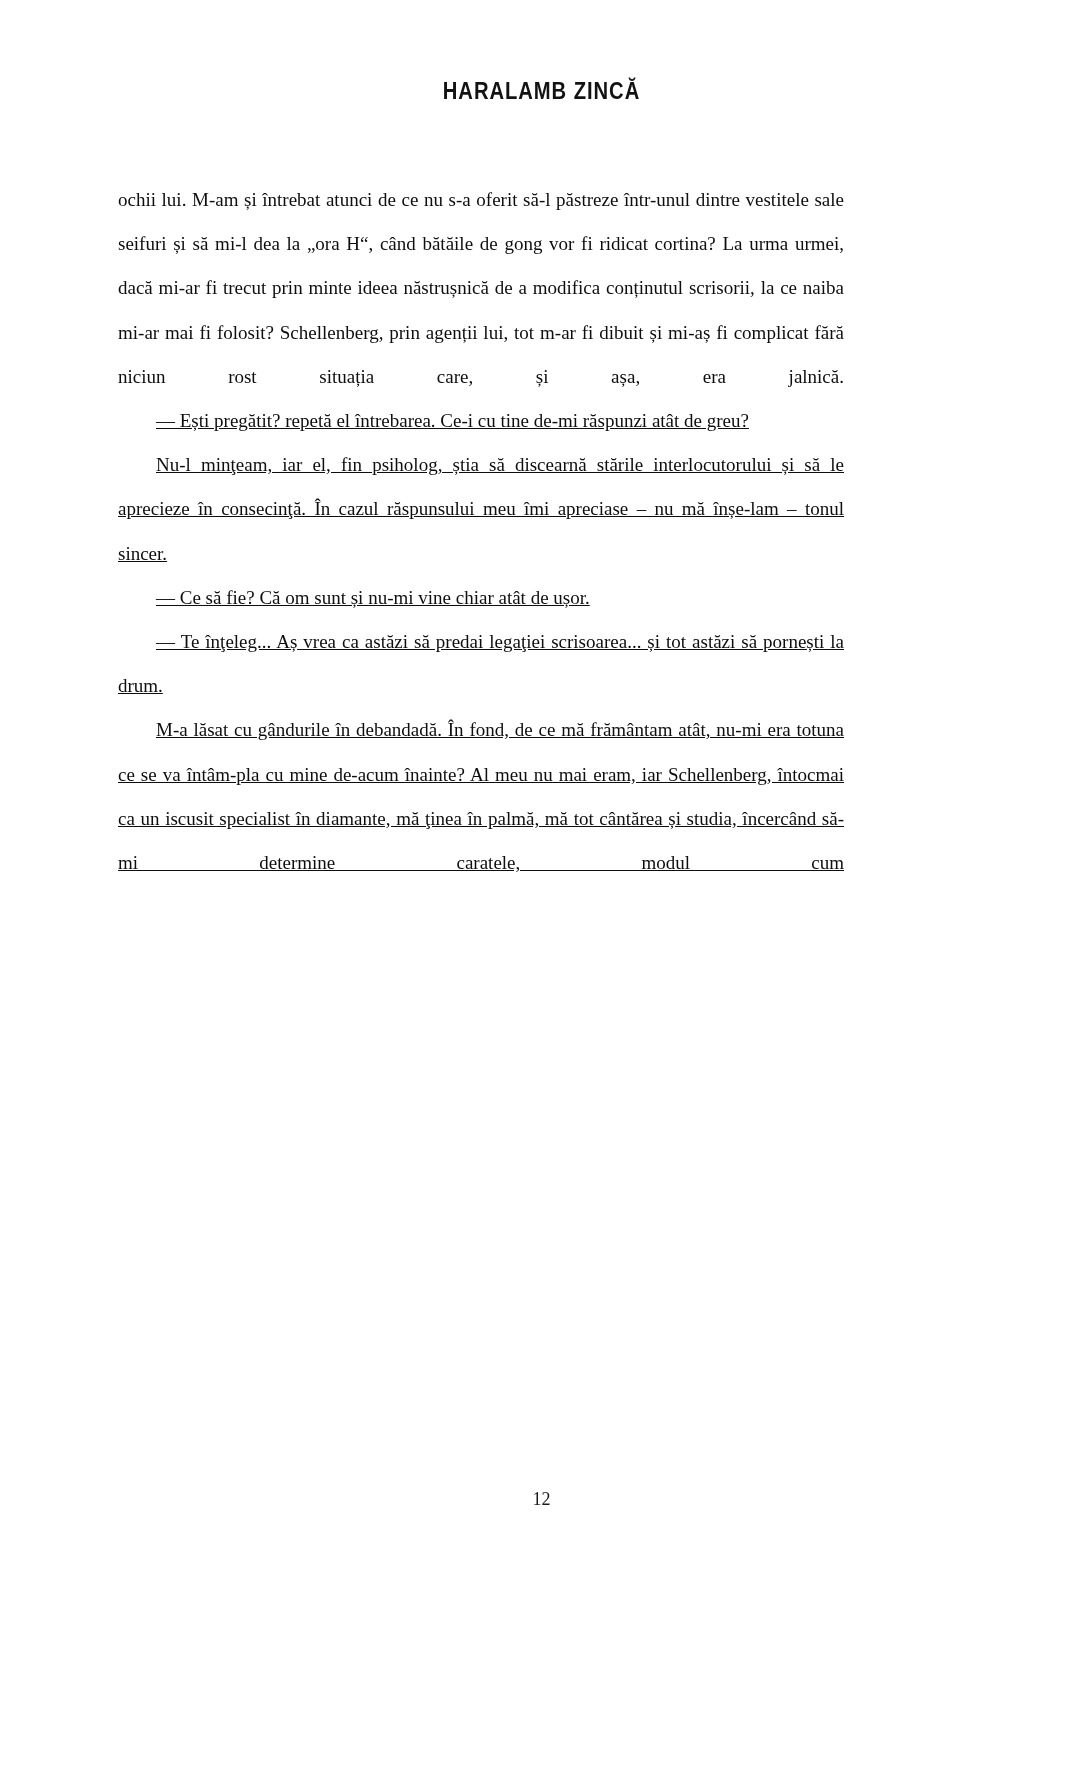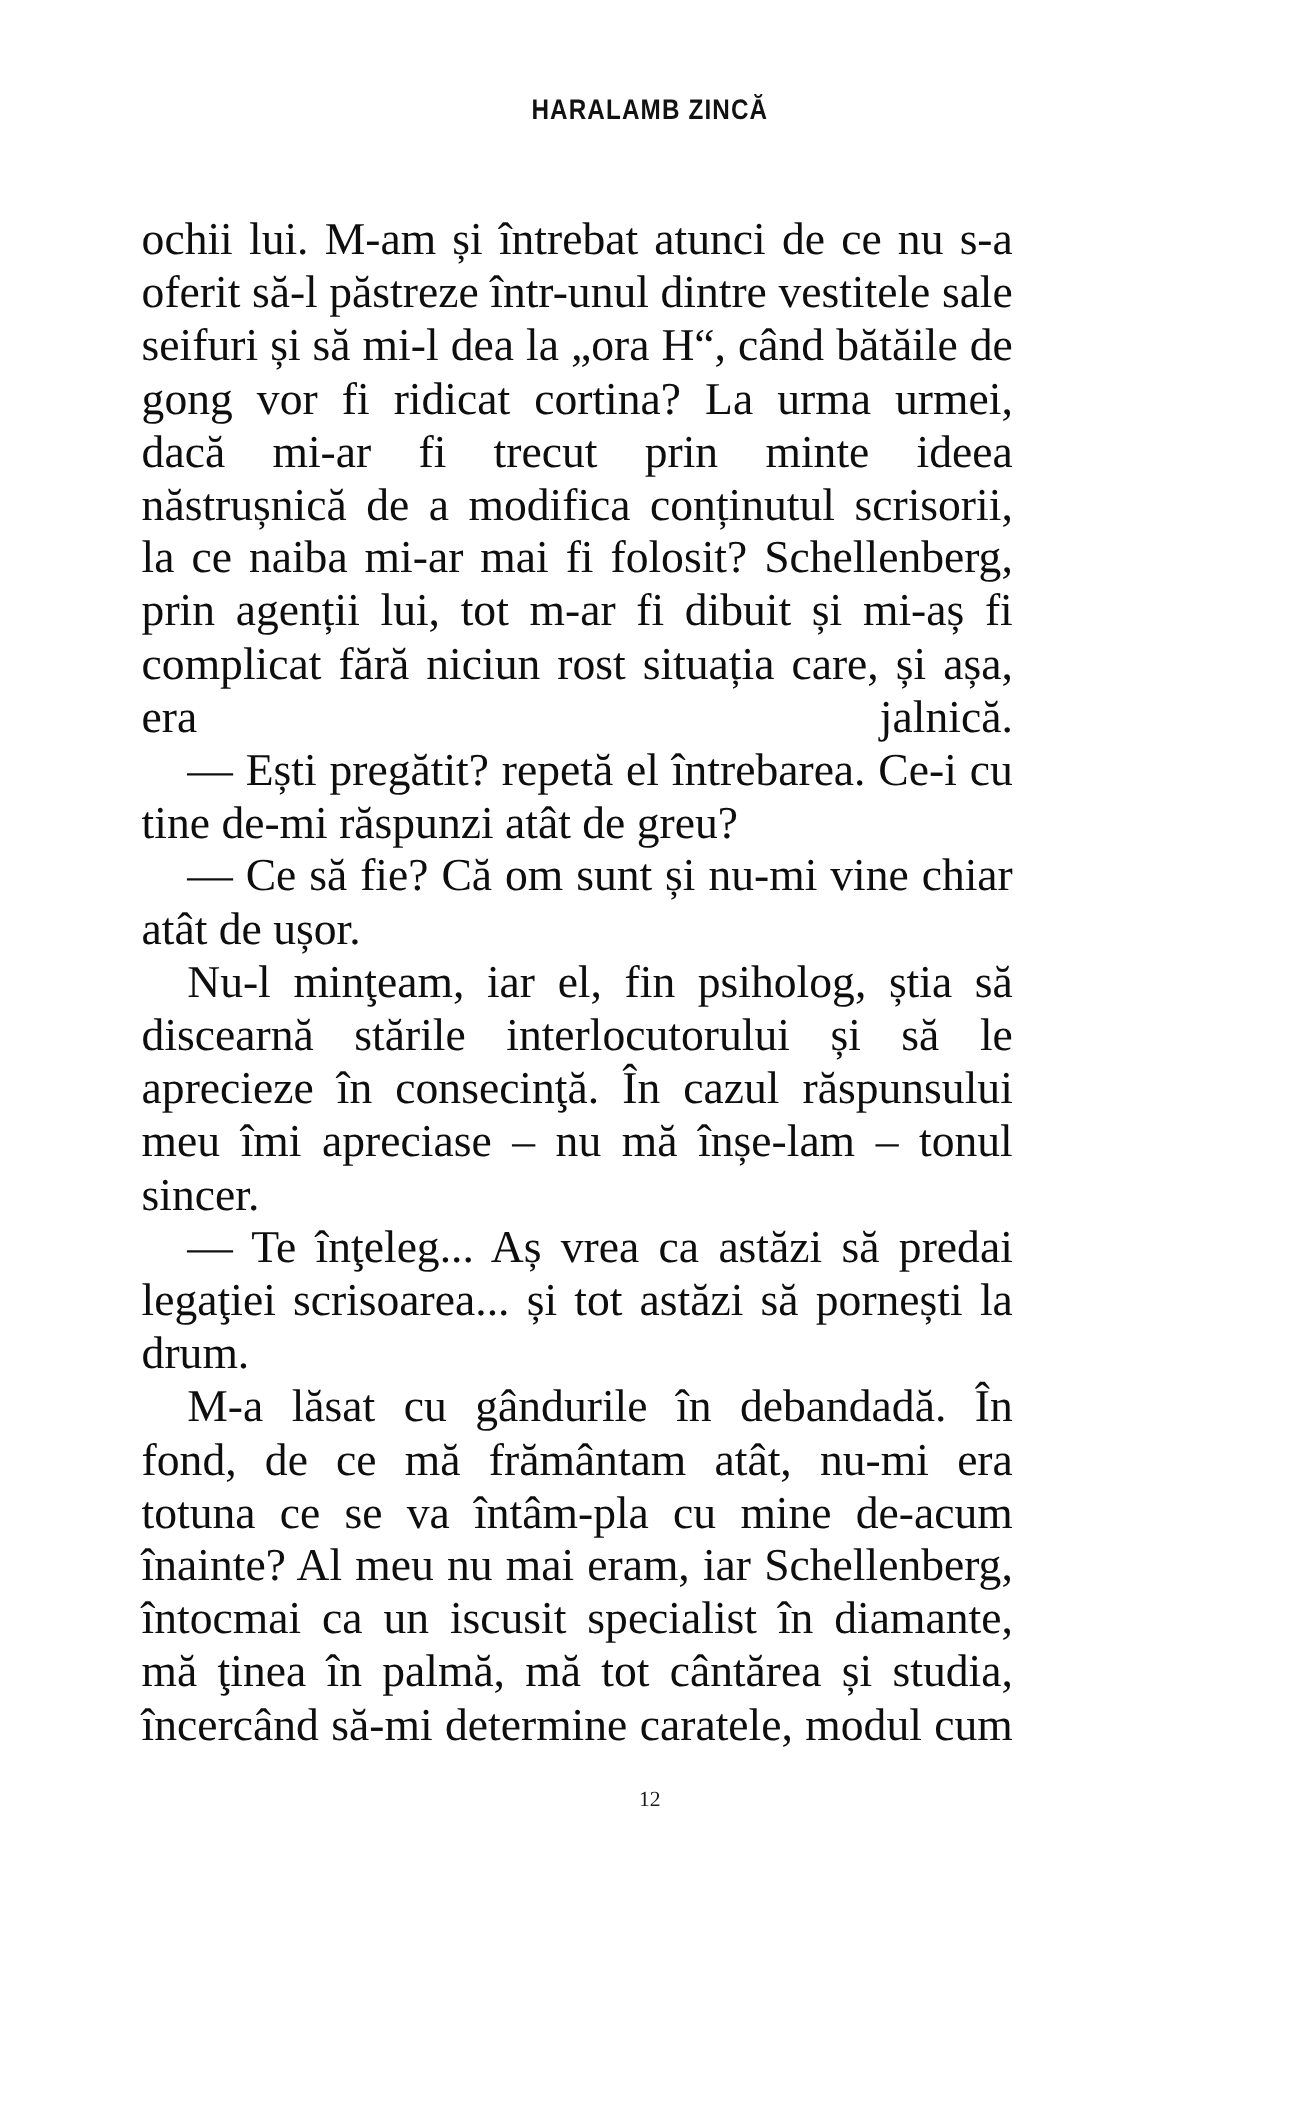--- a/index.html
+++ b/index.html
@@ -33,39 +33,40 @@
     transform-origin: center center;
   }
 
   
   .textblock {
     position: absolute;
     top: 178px;
     left: 118px;
     width: 726px;
     font-family: "Liberation Serif", serif;
-    font-size: 38px;
+    font-size: 19px;
     line-height: 44.2px;
     color: #0e0e0e;
     text-align: justify;
     text-justify: inter-word;
     -webkit-font-smoothing: antialiased;
   }
   .textblock p {
     margin: 0;
     text-indent: 0;
     text-align: justify;
   }
   
   .textblock p.cont {
     text-indent: 0;
   }
   
   .textblock p.ind {
     text-indent: 38px;
+    text-decoration: underline;
   }
   .textblock p:last-child {
     text-align: justify;
   }
   
   .just-all {
     text-align-last: justify;
   }
 
   
@@ -83,21 +84,21 @@
 </head>
 <body>
 
 <div class="page">
 
   <div class="running-head">HARALAMB ZINCĂ</div>
 
   <div class="textblock">
     <p class="cont just-all">ochii lui. M-am și întrebat atunci de ce nu s-a oferit să-l păstreze într-unul dintre vestitele sale seifuri și să mi-l dea la „ora H“, când bătăile de gong vor fi ridicat cortina? La urma urmei, dacă mi-ar fi trecut prin minte ideea năstrușnică de a modifica conținutul scrisorii, la ce naiba mi-ar mai fi folosit? Schellenberg, prin agenții lui, tot m-ar fi dibuit și mi-aș fi complicat fără niciun rost situația care, și așa, era jalnică.</p>
     <p class="ind">— Ești pregătit? repetă el întrebarea. Ce-i cu tine de-mi răspunzi atât de greu?</p>
+    <p class="ind">Nu-l minţeam, iar el, fin psiholog, știa să discearnă stările interlocutorului și să le aprecieze în consecinţă. În cazul răspunsului meu îmi apreciase – nu mă înșe-lam – tonul sincer.</p>
     <p class="ind">— Ce să fie? Că om sunt și nu-mi vine chiar atât de ușor.</p>
-    <p class="ind">Nu-l minţeam, iar el, fin psiholog, știa să discearnă stările interlocutorului și să le aprecieze în consecinţă. În cazul răspunsului meu îmi apreciase – nu mă înșe-lam – tonul sincer.</p>
     <p class="ind">— Te înţeleg... Aș vrea ca astăzi să predai legaţiei scrisoarea... și tot astăzi să pornești la drum.</p>
     <p class="ind just-all">M-a lăsat cu gândurile în debandadă. În fond, de ce mă frământam atât, nu-mi era totuna ce se va întâm-pla cu mine de-acum înainte? Al meu nu mai eram, iar Schellenberg, întocmai ca un iscusit specialist în diamante, mă ţinea în palmă, mă tot cântărea și studia, încercând să-mi determine caratele, modul cum</p>
   </div>
 
   <div class="folio">12</div>
 
 </div>
 
 </body></html>

